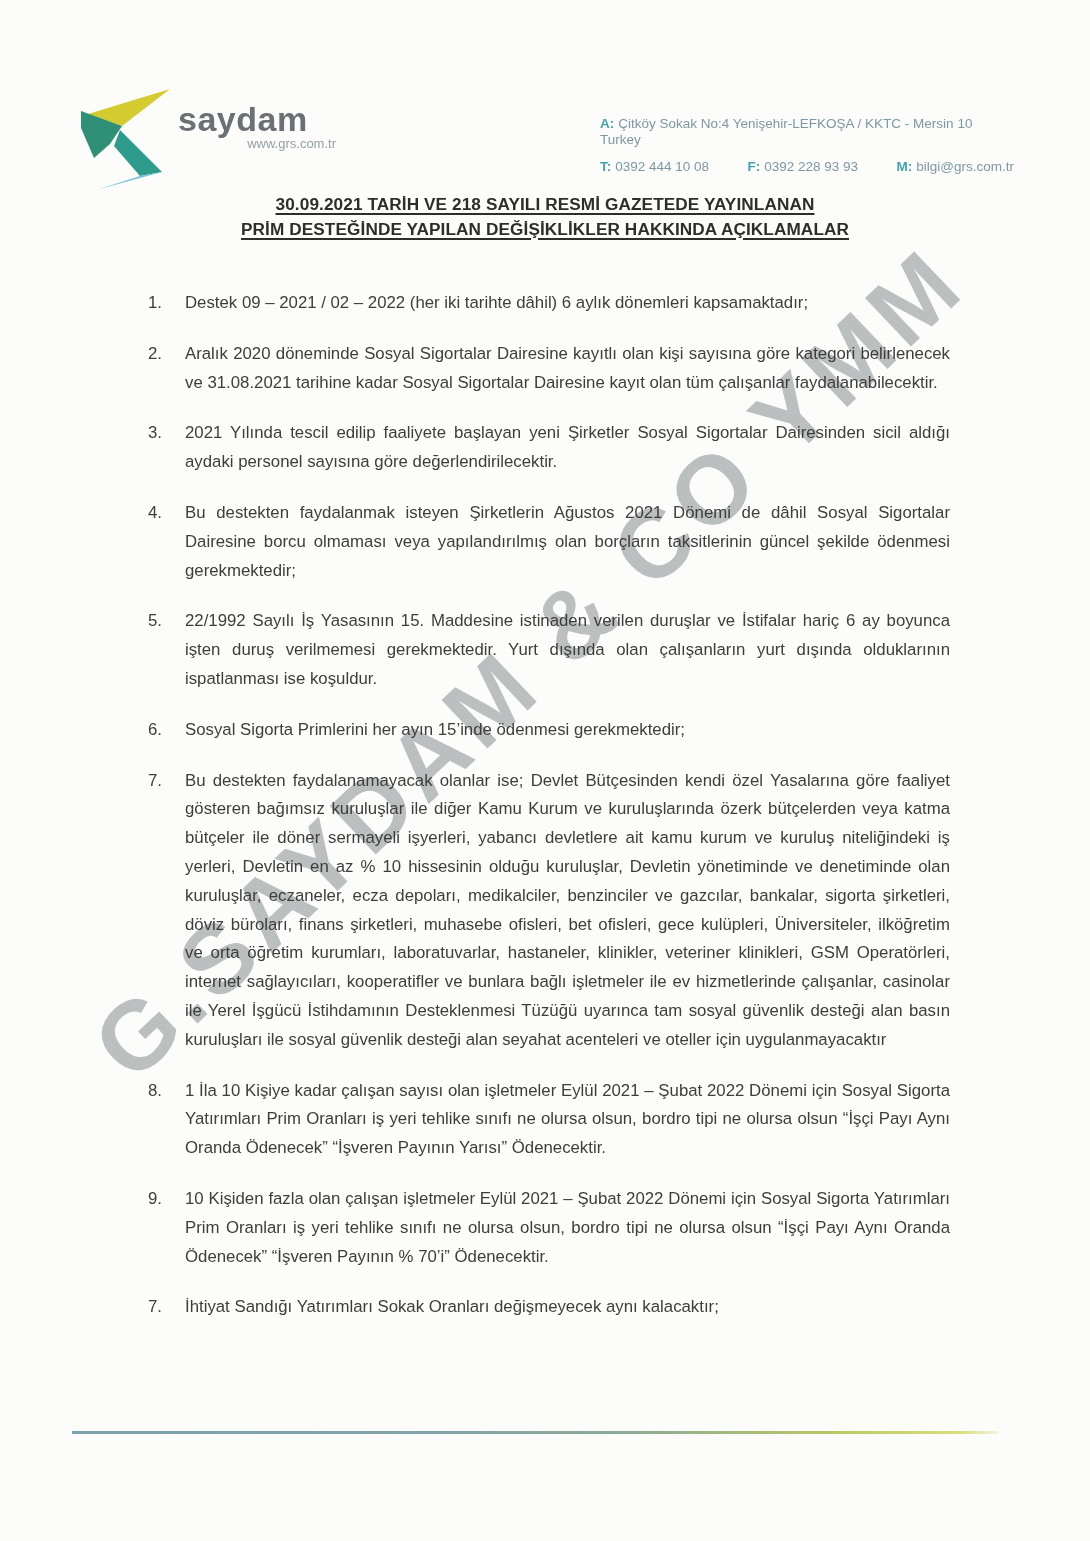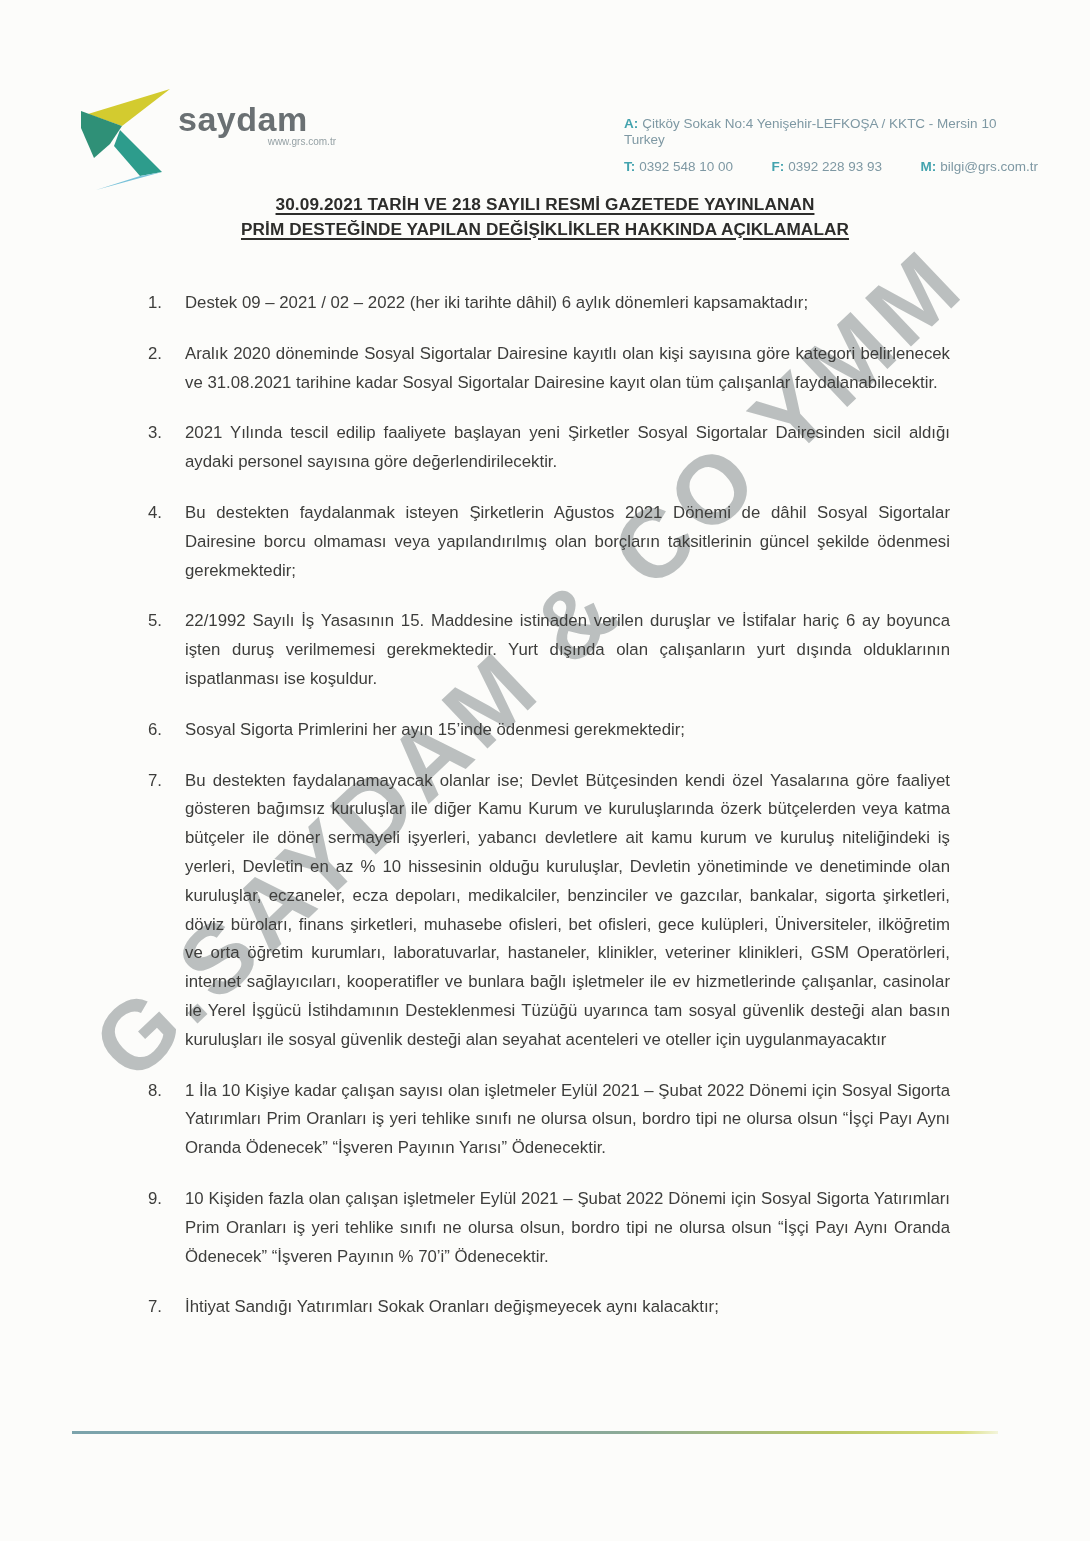--- a/index.html
+++ b/index.html
@@ -36,25 +36,25 @@
   .wordmark {
     position:absolute; left:178px; top:102px; width:160px;
     text-align:left;
   }
   .brand {
     font-size:34px; font-weight:700; color:#6a7073;
     letter-spacing:0.5px; line-height:1;
   }
   .brand-site {
     display:block; text-align:right;
-    font-size:10px; color:#95a1a5; margin-top:0px; padding-right:2px;
+    font-size:13px; color:#95a1a5; margin-top:0px; padding-right:2px;
   }
   .contact {
     position:absolute; left:600px; top:116px; width:414px;
-    font-size:13.5px; color:#7e98a3; line-height:1.2;margin-left:24px;
+    font-size:13.5px; color:#7e98a3; line-height:1.2;
   }
   .contact-row1 { margin-bottom:11px; }
   .contact-row2 { display:flex; justify-content:space-between; }
   .c-label { color:#43a3ae; font-weight:700; margin-right:4px; }
 
   
   .doc-title {
     position:absolute; top:192px; left:0; right:0;
     text-align:center;
     font-size:17.2px; font-weight:700; color:#2d2d2b;
@@ -103,21 +103,21 @@
     <div class="wordmark">
       <span class="brand">saydam</span>
       <span class="brand-site">www.grs.com.tr</span>
     </div>
 
     <div class="contact">
       <div class="contact-row1">
         <span class="c-label">A:</span><span>Çitköy Sokak No:4 Yenişehir-LEFKOŞA / KKTC - Mersin 10 Turkey</span>
       </div>
       <div class="contact-row2">
-        <span><span class="c-label">T:</span><span>0392 548 10 00</span></span>
+        <span><span class="c-label">T:</span><span>0392 444 10 08</span></span>
         <span><span class="c-label">F:</span><span>0392 228 93 93</span></span>
         <span><span class="c-label">M:</span><span>bilgi@grs.com.tr</span></span>
       </div>
     </div>
 
     <div class="doc-title">
       <div><span class="tline">30.09.2021 TARİH VE 218 SAYILI RESMİ GAZETEDE YAYINLANAN</span></div>
       <div><span class="tline">PRİM DESTEĞİNDE YAPILAN DEĞİŞİKLİKLER HAKKINDA AÇIKLAMALAR</span></div>
     </div>
 

